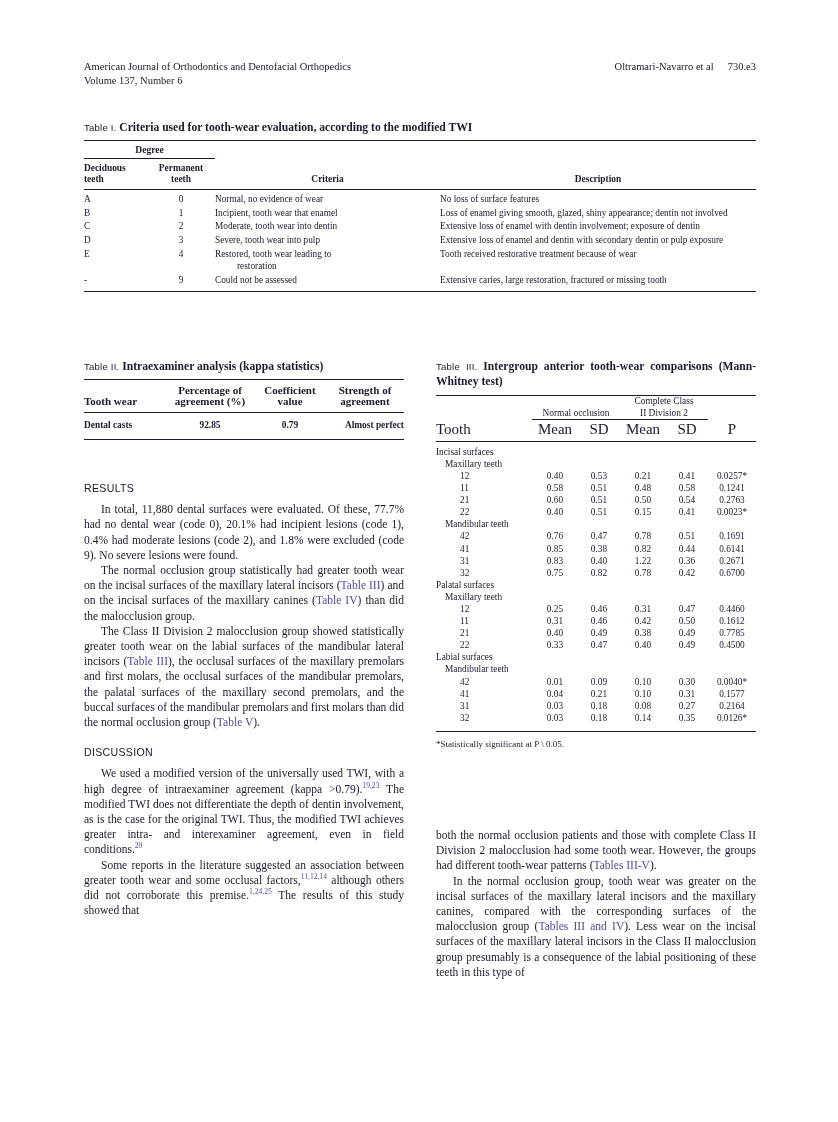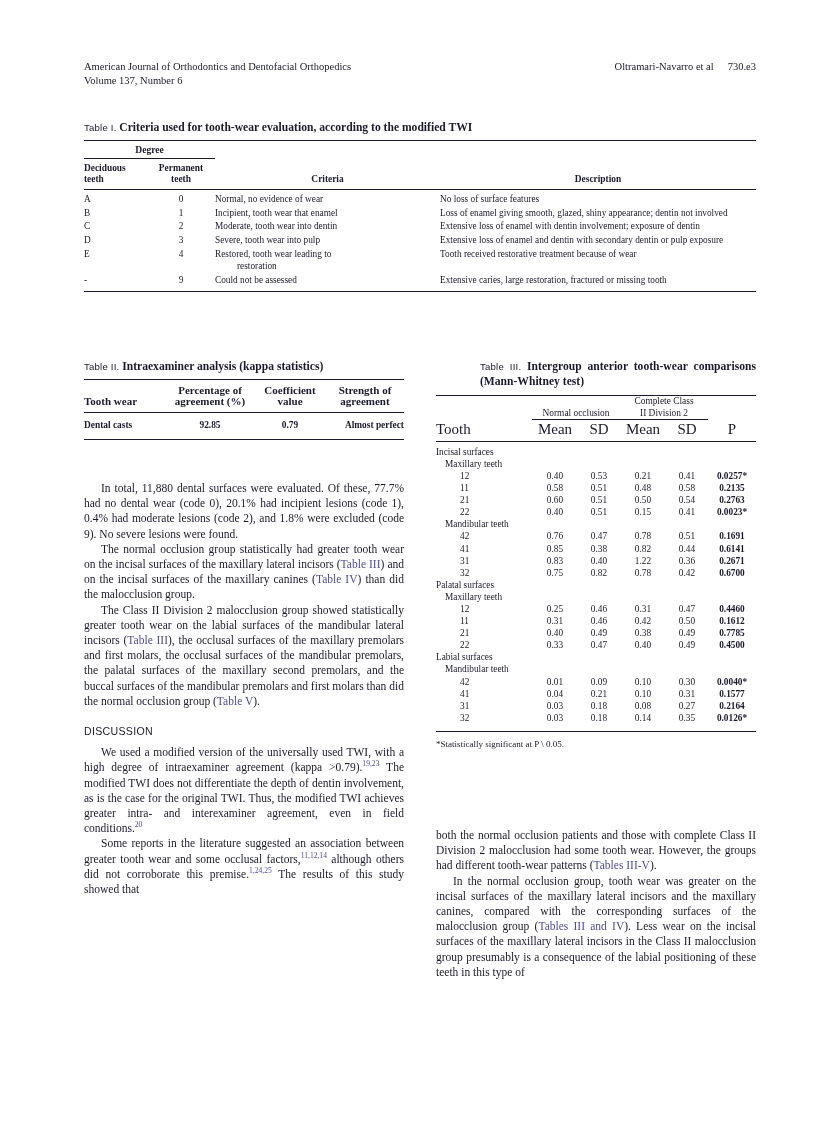--- a/index.html
+++ b/index.html
@@ -143,21 +143,20 @@
   #table3 {
     position: absolute;
     left: 436px;
     top: 359px;
     width: 320px;
   }
   #table3 .tbl-caption {
     margin-bottom: 6px;
     text-align: justify;
     text-align-last: left;
-    margin-left: 44px;
   }
   #table3 .grp-row td {
     text-align: center;
     font-size: 9.4px;
     line-height: 10.6px;
     padding-bottom: 1px;
     vertical-align: bottom;
   }
   #table3 .grp-ul { border-bottom: 1.0px solid #1a1a2e; }
   #table3 .sub-hdr td {
@@ -177,21 +176,21 @@
   }
   #table3 .body td.left { text-align: left; }
   #table3 .c-tooth { width: 96px; }
   #table3 .c-m1 { width: 46px; }
   #table3 .c-s1 { width: 42px; }
   #table3 .c-m2 { width: 46px; }
   #table3 .c-s2 { width: 42px; }
   #table3 .c-p  { width: 48px; }
   #table3 .ind1 { padding-left: 9px !important; }
   #table3 .ind2 { padding-left: 24px !important; }
-  #table3 .p-cell { text-align: center; font-weight: bold; }
+  #table3 .p-cell { text-align: center; }
   #table3 .tbl-foot-rule { margin-top: 3px; }
   #table3 .tnote {
     font-size: 9px;
     line-height: 12px;
     padding-top: 6px;
   }
 
   
   .col {
     position: absolute;
@@ -451,21 +450,21 @@
           <td>0.21</td>
           <td>0.41</td>
           <td class="p-cell">0.0257*</td>
         </tr>
         <tr>
           <td class="left ind2">11</td>
           <td>0.58</td>
           <td>0.51</td>
           <td>0.48</td>
           <td>0.58</td>
-          <td class="p-cell">0.2135</td>
+          <td class="p-cell">0.1241</td>
         </tr>
         <tr>
           <td class="left ind2">21</td>
           <td>0.60</td>
           <td>0.51</td>
           <td>0.50</td>
           <td>0.54</td>
           <td class="p-cell">0.2763</td>
         </tr>
         <tr>
@@ -593,20 +592,21 @@
           <td>0.35</td>
           <td class="p-cell">0.0126*</td>
         </tr>
       </tbody>
     </table>
     <div class="rule-thick tbl-foot-rule"></div>
     <div class="tnote">*Statistically significant at P \ 0.05.</div>
   </div>
 
   <div class="col" id="col-left" style="top:481px;">
+    <div class="sec-head">RESULTS</div>
     <p class="para">In total, 11,880 dental surfaces were evaluated. Of these, 77.7% had no dental wear (code 0), 20.1% had incipient lesions (code 1), 0.4% had moderate lesions (code 2), and 1.8% were excluded (code 9). No severe lesions were found.</p>
     <p class="para"><span>The normal occlusion group statistically had greater tooth wear on the incisal surfaces of the maxillary lateral incisors (</span><span class="xref">Table III</span><span>) and on the incisal surfaces of the maxillary canines (</span><span class="xref">Table IV</span><span>) than did the malocclusion group.</span></p>
     <p class="para"><span>The Class II Division 2 malocclusion group showed statistically greater tooth wear on the labial surfaces of the mandibular lateral incisors (</span><span class="xref">Table III</span><span>), the occlusal surfaces of the maxillary premolars and first molars, the occlusal surfaces of the mandibular premolars, the palatal surfaces of the maxillary second premolars, and the buccal surfaces of the mandibular premolars and first molars than did the normal occlusion group (</span><span class="xref">Table V</span><span>).</span></p>
 
     <div class="gap-block"></div>
 
     <div class="sec-head">DISCUSSION</div>
     <p class="para"><span>We used a modified version of the universally used TWI, with a high degree of intraexaminer agreement (kappa &gt;0.79).</span><sup class="ref">19,23</sup><span> The modified TWI does not differentiate the depth of dentin involvement, as is the case for the original TWI. Thus, the modified TWI achieves greater intra- and interexaminer agreement, even in field conditions.</span><sup class="ref">20</sup></p>
     <p class="para"><span>Some reports in the literature suggested an association between greater tooth wear and some occlusal factors,</span><sup class="ref">11,12,14</sup><span> although others did not corroborate this premise.</span><sup class="ref">1,24,25</sup><span> The results of this study showed that</span></p>
   </div>

